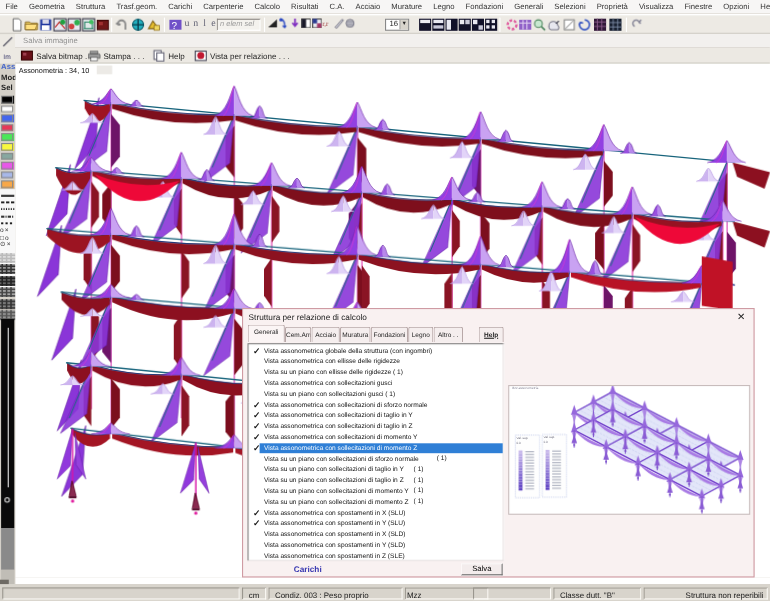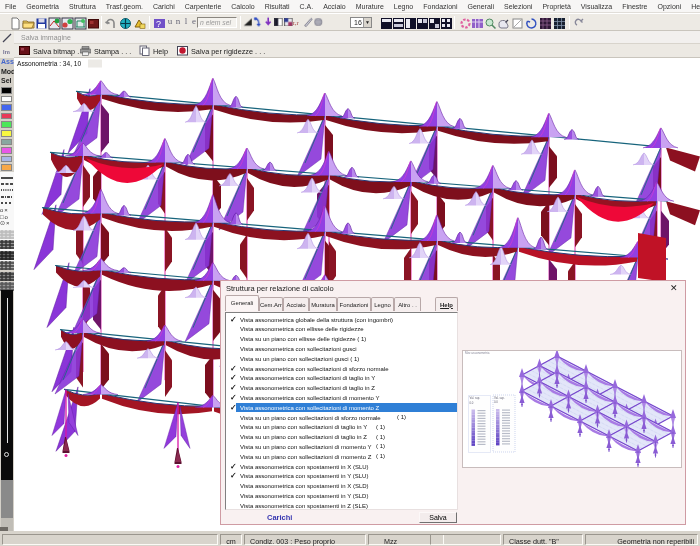--- a/index.html
+++ b/index.html
@@ -226,21 +226,21 @@
           <path d="M2,4 h7 v-2.5 h-7 Z M1,4 h9 a1,1 0 0 1 1,1 v3 h-11 v-3 a1,1 0 0 1 1,-1 Z" fill="#9a9a9a" stroke="#555" stroke-width="0.6"></path>
           <rect x="2.5" y="7" width="6" height="3.5" fill="#f0f0f0" stroke="#555" stroke-width="0.6"></rect>
         </svg></span><span style="display:inline-block;vertical-align:top;margin:2px 0 0 3px;">Stampa . . .</span></div>
     <div style="position:absolute;left:125px;top:1px;height:12px;white-space:nowrap;"><span style="display:inline-block;vertical-align:top;width:11px;height:11px;margin-top:0px;"><svg width="11" height="11" viewBox="0 0 11 11">
           <rect x="1" y="1" width="6.5" height="8" fill="#fff" stroke="#667"></rect>
           <rect x="3.5" y="3" width="6.5" height="7.5" fill="#fff" stroke="#667"></rect>
         </svg></span><span style="display:inline-block;vertical-align:top;margin:2px 0 0 3px;">Help</span></div>
     <div style="position:absolute;left:163px;top:1px;height:12px;white-space:nowrap;"><span style="display:inline-block;vertical-align:top;width:11px;height:11px;margin-top:0px;"><svg width="11" height="11" viewBox="0 0 11 11">
           <rect x="0.5" y="1.5" width="10" height="8.5" fill="#fff" stroke="#445"></rect>
           <circle cx="5.5" cy="5.5" r="3.2" fill="#c01830"></circle>
-        </svg></span><span style="display:inline-block;vertical-align:top;margin:2px 0 0 3px;">Salva per rigidezze . . .</span></div>
+        </svg></span><span style="display:inline-block;vertical-align:top;margin:2px 0 0 3px;">Vista per relazione . . .</span></div>
   </div>
 
 <div class="sidebar">
     <div style="position:absolute;left:1px;top:0px;color:#4466cc;font-weight:bold;">Ass.</div>
     <div style="position:absolute;left:1px;top:9.5px;color:#222;font-weight:bold;">Mod</div>
     <div style="position:absolute;left:1px;top:19px;color:#222;font-weight:bold;">Sel</div>
     <div style="position:absolute;left:1px;top:29px;width:11px;height:6.5px;background:#000000;border:0.5px solid #888;"></div>
     <div style="position:absolute;left:1px;top:37.6px;width:11px;height:6.5px;background:#ffffff;border:0.5px solid #888;"></div>
     <div style="position:absolute;left:1px;top:46.2px;width:11px;height:6.5px;background:#4466ee;border:0.5px solid #888;"></div>
     <div style="position:absolute;left:1px;top:54.800000000000004px;width:11px;height:6.5px;background:#e83858;border:0.5px solid #888;"></div>
@@ -1293,17 +1293,17 @@
 <text x="464" y="353.5" font-size="3" fill="#889">Mzz assonometria</text>
       </svg>
   </div>
 </div>
 
 <div style="position:absolute;left:0;top:527px;width:8px;height:10px;background:#6e6a64;"></div>
 <div class="statusbar">
     <div class="sfield" style="left:2px;width:216px;padding-left:5px;"></div>
     <div class="sfield" style="left:220px;width:22px;text-align:center;">cm</div>
     <div class="sfield" style="left:244px;width:122px;padding-left:5px;">Condiz. 003 : Peso proprio</div>
-    <div class="sfield" style="left:368px;width:76px;padding-left:15px;">Mzz</div>
+    <div class="sfield" style="left:368px;width:76px;padding-left:1px;">Mzz</div>
     <div class="sfield" style="left:430px;width:71px;padding-left:5px;"></div>
     <div class="sfield" style="left:503px;width:80px;padding-left:5px;">Classe dutt. "B"</div>
-    <div class="sfield" style="left:585px;width:113px;text-align:right;padding-right:3px;">Geometria non reperibili</div>
+    <div class="sfield" style="left:585px;width:113px;text-align:right;padding-right:3px;">Struttura non reperibili</div>
   </div>
 
 </body></html>

